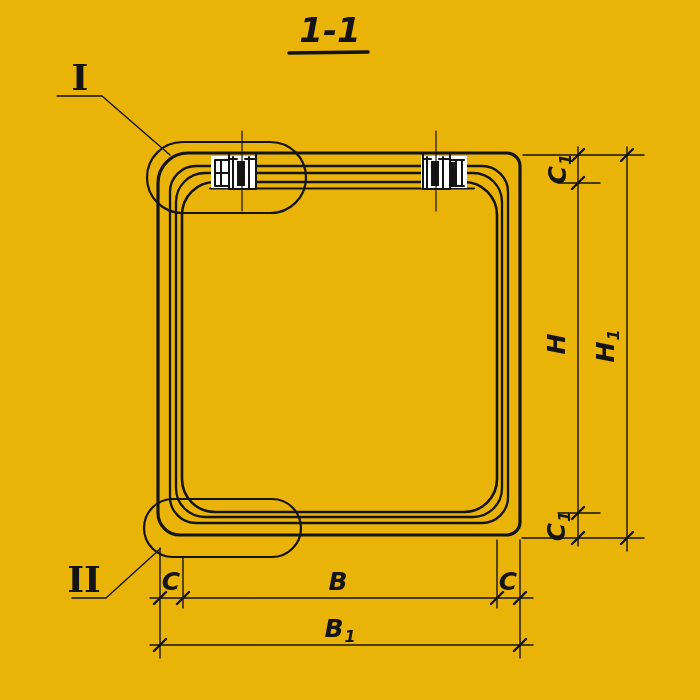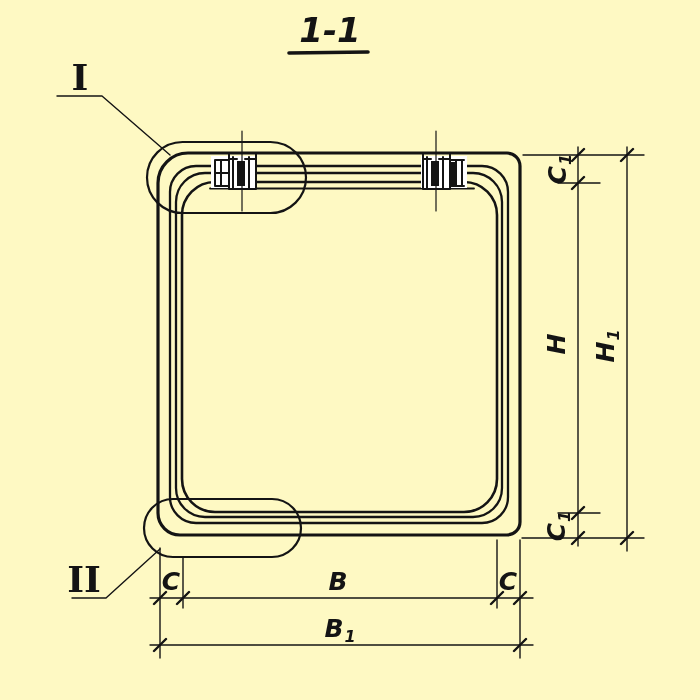--- a/index.html
+++ b/index.html
@@ -1,16 +1,16 @@
 <!DOCTYPE html>
 <html><head>
 <meta charset="utf-8">
 <style>
   html,body{margin:0;padding:0;background:#ffffff;}
-  .page{position:relative;width:700px;height:700px;background:#fef9c3;overflow:hidden;}
+  .page{position:relative;width:700px;height:700px;background:#eab308;overflow:hidden;}
   svg{display:block;}
   .ln{stroke:#141414;fill:none;stroke-linecap:round;stroke-linejoin:round;}
   .w-outer{stroke-width:3.2;}
   .w-mid{stroke-width:2.3;}
   .w-open{stroke-width:2.6;}
   .w-lam{stroke-width:1.8;}
   .w-thin{stroke-width:1.4;}
   .w-tick{stroke-width:2.4;}
   .w-cl{stroke-width:1.2;}
   .w-ell{stroke-width:2.2;}

